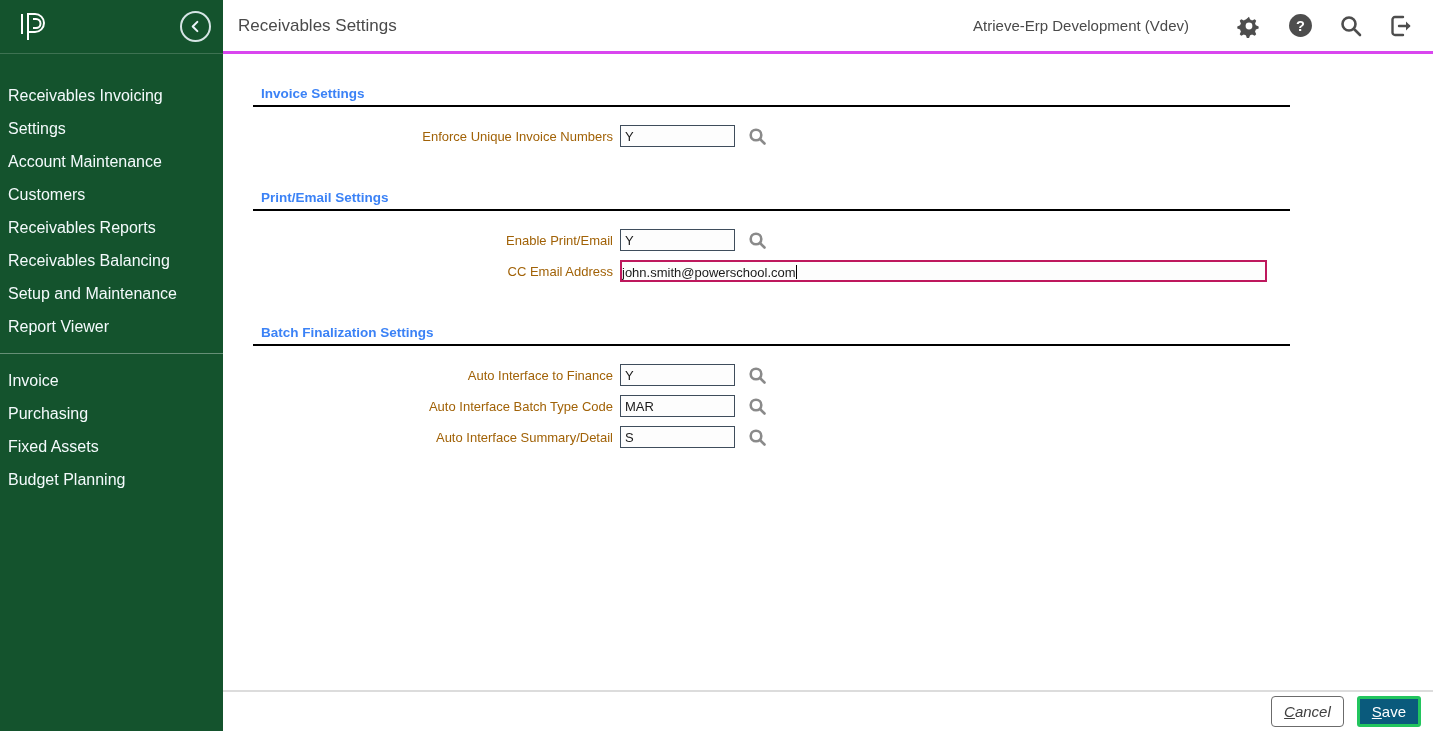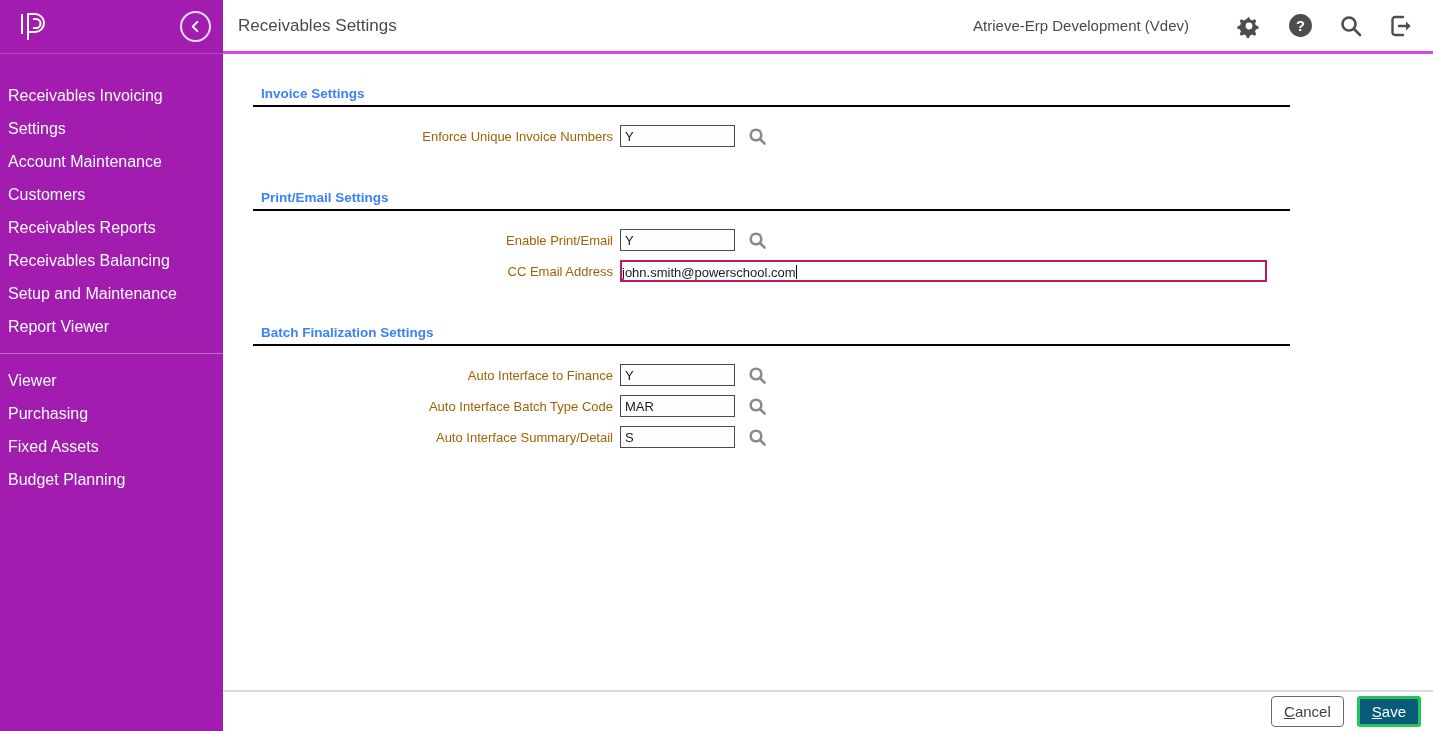--- a/index.html
+++ b/index.html
@@ -2,21 +2,21 @@
 <html><head>
 <meta charset="utf-8">
 <style>
   * { margin:0; padding:0; box-sizing:border-box; }
   html,body { width:1433px; height:731px; background:#fff; overflow:hidden;
               font-family:"Liberation Sans", sans-serif; }
   .app { position:relative; width:1433px; height:731px; }
 
   
   .sidebar { position:absolute; left:0; top:0; width:223px; height:731px;
-             background:#a21caf; color:#f4fafc; }
+             background:#14532d; color:#f4fafc; }
   .sidebar-header { height:54px; display:flex; align-items:center;
                     justify-content:space-between; padding:0 12px 0 16px;
                     border-bottom:1px solid rgba(255,255,255,0.18); }
   .logo svg { display:block; }
   .collapse-btn { width:31px; height:31px; border-radius:50%;
                   border:2px solid rgba(235,245,250,0.9);
                   display:flex; align-items:center; justify-content:center;
                   cursor:pointer; }
   .sidebar-nav { padding-top:25px; }
   .nav-item { height:33px; line-height:33px; padding-left:8px; font-size:16px;
@@ -61,21 +61,21 @@
   
   .footer { position:absolute; left:223px; right:0; bottom:0; height:41px;
             background:#fff; border-top:2px solid #dcdcdc;
             display:flex; align-items:center; justify-content:flex-end;
             padding-right:12px; }
   .btn { height:31px; min-width:62px; font-size:15px; cursor:pointer;
          display:flex; align-items:center; justify-content:center;
          padding:0 12px; font-family:"Liberation Sans", sans-serif; }
   .btn .ak { text-decoration:underline; }
   .btn-cancel { background:#fff; color:#3f3f3f; border:1px solid #6b6b6b;
-                border-radius:4px; margin-right:13px; }
+                border-radius:4px; margin-right:13px;font-style:italic; }
   .btn-save { background:#0a5a7c; color:#fff; border:3px solid #22c55e;
               border-radius:3px; }
 </style>
 </head>
 <body>
 
 <div class="app">
 
   <nav class="sidebar">
     <div class="sidebar-header">
@@ -95,21 +95,21 @@
     <div class="sidebar-nav">
       <div class="nav-item">Receivables Invoicing</div>
       <div class="nav-item">Settings</div>
       <div class="nav-item">Account Maintenance</div>
       <div class="nav-item">Customers</div>
       <div class="nav-item">Receivables Reports</div>
       <div class="nav-item">Receivables Balancing</div>
       <div class="nav-item">Setup and Maintenance</div>
       <div class="nav-item">Report Viewer</div>
       <hr class="nav-sep">
-      <div class="nav-item">Viewer</div>
+      <div class="nav-item">Invoice</div>
       <div class="nav-item">Purchasing</div>
       <div class="nav-item">Fixed Assets</div>
       <div class="nav-item">Budget Planning</div>
     </div>
   </nav>
 
   <header class="header">
     <span class="page-title">Receivables Settings</span>
     <span class="header-right">
       <span class="env-name">Atrieve-Erp Development (Vdev)</span>

